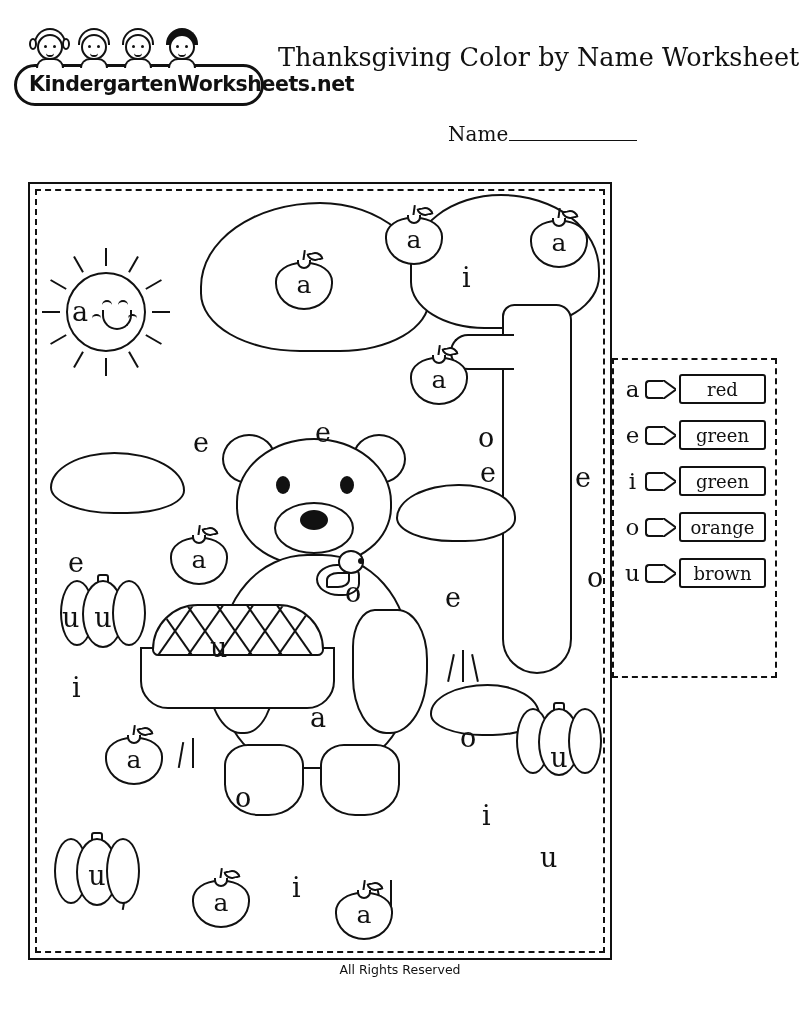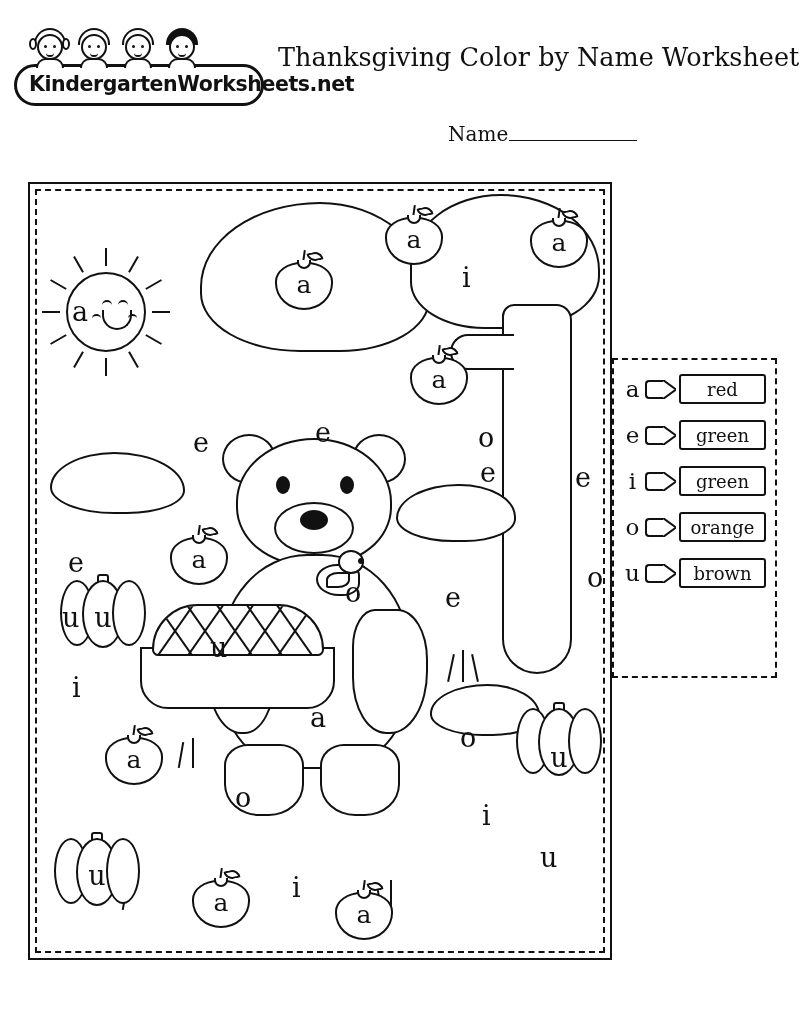--- a/index.html
+++ b/index.html
@@ -781,13 +781,14 @@
           <path d="M0 0 L13 9.5 L0 19" fill="#fff" stroke="#111" stroke-width="2"></path>
         </svg>
       </div>
       <div class="ck-box">brown</div>
     </div>
 
   </div>
 </div>
 
 <div class="footer">
+  <div>All Rights Reserved</div>
 </div>
 
 </body></html>

